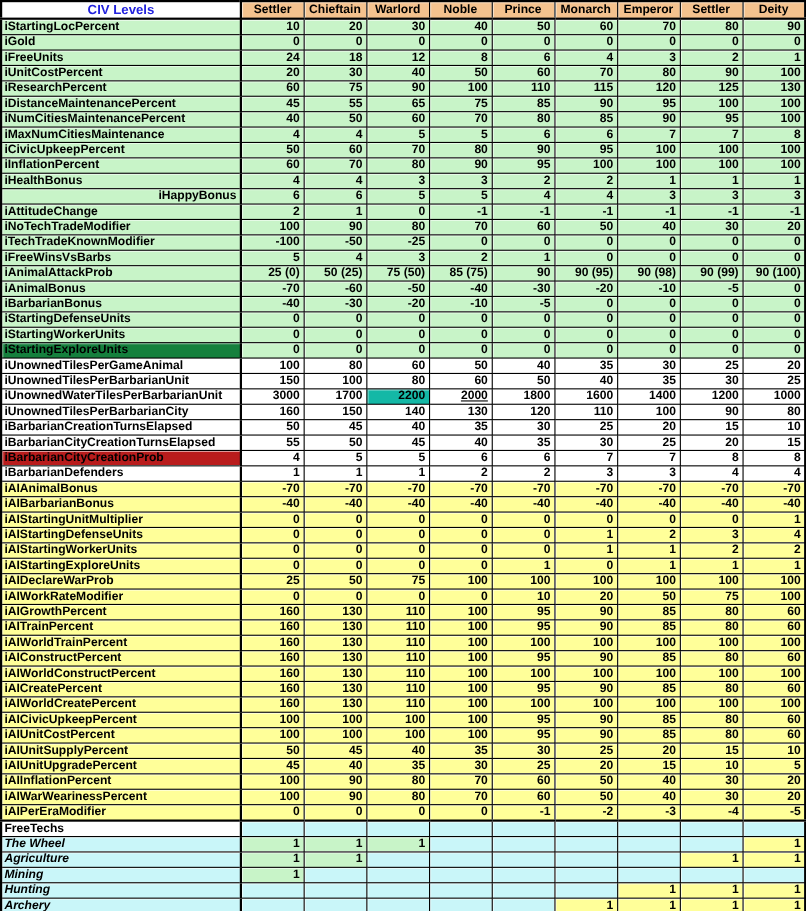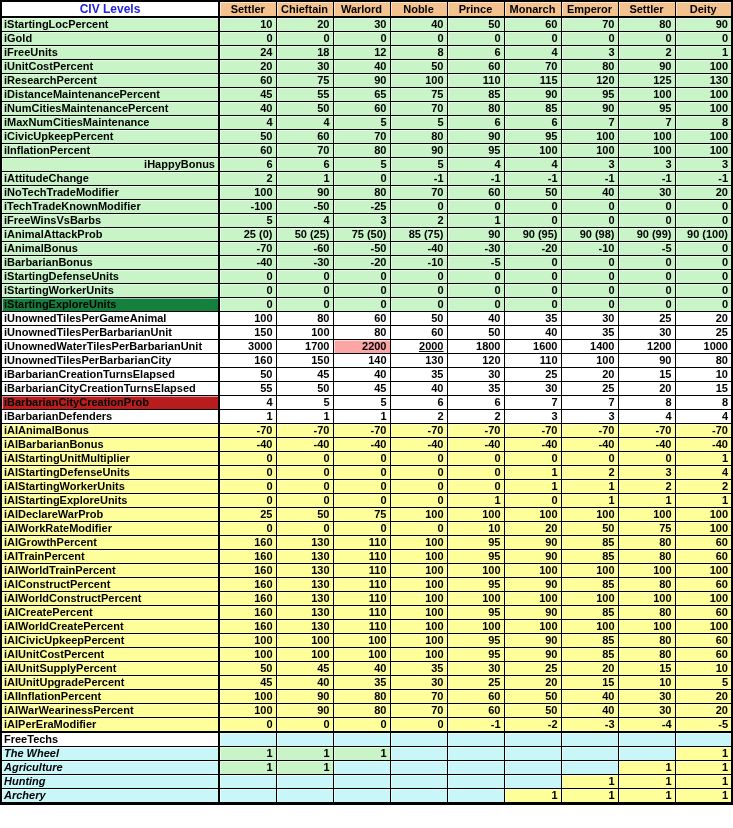--- a/index.html
+++ b/index.html
@@ -196,20 +196,32 @@
           <td class="val" style="background-color: rgb(200, 244, 200);">70</td>
           <td class="val" style="background-color: rgb(200, 244, 200);">80</td>
           <td class="val" style="background-color: rgb(200, 244, 200);">90</td>
           <td class="val" style="background-color: rgb(200, 244, 200);">95</td>
           <td class="val" style="background-color: rgb(200, 244, 200);">100</td>
           <td class="val" style="background-color: rgb(200, 244, 200);">100</td>
           <td class="val" style="background-color: rgb(200, 244, 200);">100</td>
           <td class="val" style="background-color: rgb(200, 244, 200);">100</td>
         </tr>
         <tr>
+          <td class="label" style="background-color: rgb(200, 244, 200);">iHealthBonus</td>
+          <td class="val" style="background-color: rgb(200, 244, 200);">4</td>
+          <td class="val" style="background-color: rgb(200, 244, 200);">4</td>
+          <td class="val" style="background-color: rgb(200, 244, 200);">3</td>
+          <td class="val" style="background-color: rgb(200, 244, 200);">3</td>
+          <td class="val" style="background-color: rgb(200, 244, 200);">2</td>
+          <td class="val" style="background-color: rgb(200, 244, 200);">2</td>
+          <td class="val" style="background-color: rgb(200, 244, 200);">1</td>
+          <td class="val" style="background-color: rgb(200, 244, 200);">1</td>
+          <td class="val" style="background-color: rgb(200, 244, 200);">1</td>
+        </tr>
+        <tr>
           <td class="label" style="background-color: rgb(200, 244, 200); text-align: right;">iHappyBonus</td>
           <td class="val" style="background-color: rgb(200, 244, 200);">6</td>
           <td class="val" style="background-color: rgb(200, 244, 200);">6</td>
           <td class="val" style="background-color: rgb(200, 244, 200);">5</td>
           <td class="val" style="background-color: rgb(200, 244, 200);">5</td>
           <td class="val" style="background-color: rgb(200, 244, 200);">4</td>
           <td class="val" style="background-color: rgb(200, 244, 200);">4</td>
           <td class="val" style="background-color: rgb(200, 244, 200);">3</td>
           <td class="val" style="background-color: rgb(200, 244, 200);">3</td>
           <td class="val" style="background-color: rgb(200, 244, 200);">3</td>
@@ -355,21 +367,21 @@
           <td class="val" style="background-color: rgb(255, 255, 255);">50</td>
           <td class="val" style="background-color: rgb(255, 255, 255);">40</td>
           <td class="val" style="background-color: rgb(255, 255, 255);">35</td>
           <td class="val" style="background-color: rgb(255, 255, 255);">30</td>
           <td class="val" style="background-color: rgb(255, 255, 255);">25</td>
         </tr>
         <tr>
           <td class="label" style="background-color: rgb(255, 255, 255);">iUnownedWaterTilesPerBarbarianUnit</td>
           <td class="val" style="background-color: rgb(255, 255, 255);">3000</td>
           <td class="val" style="background-color: rgb(255, 255, 255);">1700</td>
-          <td class="val" style="background-color: #fca5a5;">2200</td>
+          <td class="val" style="background-color: #14b8a6;">2200</td>
           <td class="val" style="background-color: rgb(255, 255, 255); text-decoration: underline;">2000</td>
           <td class="val" style="background-color: rgb(255, 255, 255);">1800</td>
           <td class="val" style="background-color: rgb(255, 255, 255);">1600</td>
           <td class="val" style="background-color: rgb(255, 255, 255);">1400</td>
           <td class="val" style="background-color: rgb(255, 255, 255);">1200</td>
           <td class="val" style="background-color: rgb(255, 255, 255);">1000</td>
         </tr>
         <tr>
           <td class="label" style="background-color: rgb(255, 255, 255);">iUnownedTilesPerBarbarianCity</td>
           <td class="val" style="background-color: rgb(255, 255, 255);">160</td>
@@ -724,20 +736,32 @@
           <td class="val" style="background-color: rgb(200, 244, 200);">1</td>
           <td class="val" style="background-color: rgb(201, 246, 249);"></td>
           <td class="val" style="background-color: rgb(201, 246, 249);"></td>
           <td class="val" style="background-color: rgb(201, 246, 249);"></td>
           <td class="val" style="background-color: rgb(201, 246, 249);"></td>
           <td class="val" style="background-color: rgb(201, 246, 249);"></td>
           <td class="val" style="background-color: rgb(255, 255, 153);">1</td>
           <td class="val" style="background-color: rgb(255, 255, 153);">1</td>
         </tr>
         <tr>
+          <td class="label italic" style="background-color: rgb(201, 246, 249);">Mining</td>
+          <td class="val" style="background-color: rgb(200, 244, 200);">1</td>
+          <td class="val" style="background-color: rgb(201, 246, 249);"></td>
+          <td class="val" style="background-color: rgb(201, 246, 249);"></td>
+          <td class="val" style="background-color: rgb(201, 246, 249);"></td>
+          <td class="val" style="background-color: rgb(201, 246, 249);"></td>
+          <td class="val" style="background-color: rgb(201, 246, 249);"></td>
+          <td class="val" style="background-color: rgb(201, 246, 249);"></td>
+          <td class="val" style="background-color: rgb(201, 246, 249);"></td>
+          <td class="val" style="background-color: rgb(201, 246, 249);"></td>
+        </tr>
+        <tr>
           <td class="label italic" style="background-color: rgb(201, 246, 249);">Hunting</td>
           <td class="val" style="background-color: rgb(201, 246, 249);"></td>
           <td class="val" style="background-color: rgb(201, 246, 249);"></td>
           <td class="val" style="background-color: rgb(201, 246, 249);"></td>
           <td class="val" style="background-color: rgb(201, 246, 249);"></td>
           <td class="val" style="background-color: rgb(201, 246, 249);"></td>
           <td class="val" style="background-color: rgb(201, 246, 249);"></td>
           <td class="val" style="background-color: rgb(255, 255, 153);">1</td>
           <td class="val" style="background-color: rgb(255, 255, 153);">1</td>
           <td class="val" style="background-color: rgb(255, 255, 153);">1</td>

